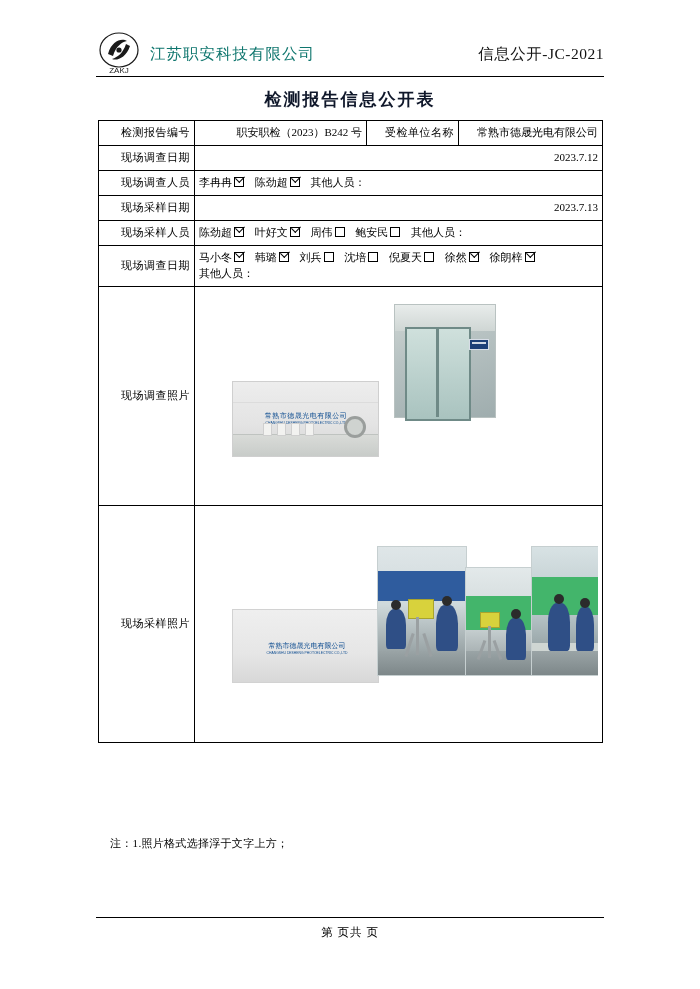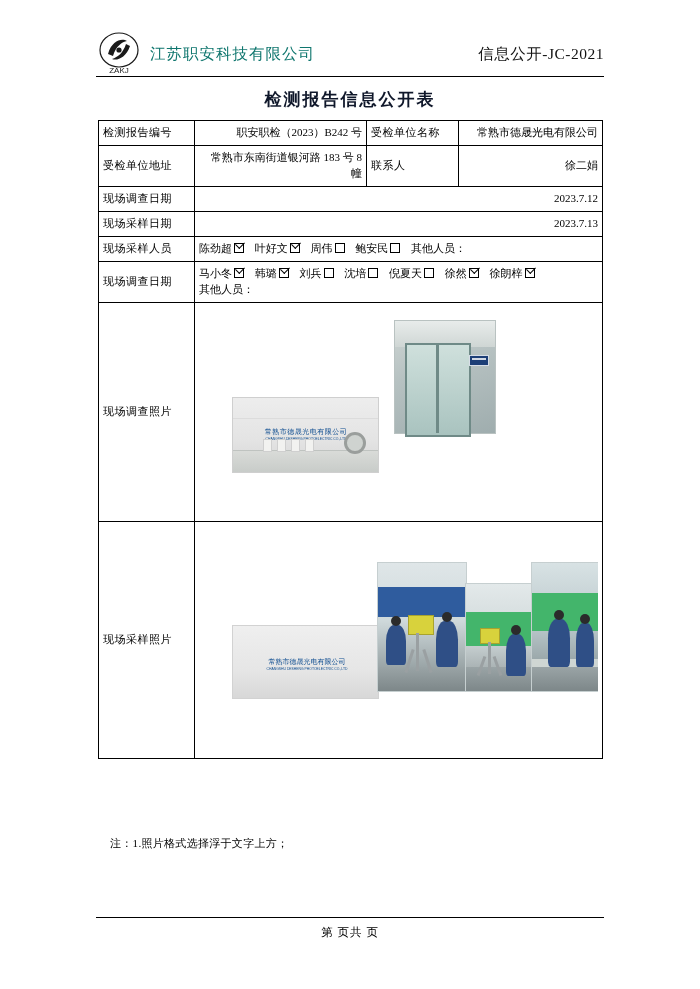--- a/index.html
+++ b/index.html
@@ -82,21 +82,21 @@
   table.main td {
     border: 1px solid #000;
     font-size: 11px;
     color: #000;
     padding: 4px 4px;
     vertical-align: middle;
     line-height: 1.45;
   }
   .c-center { text-align: right; }
   .c-left { text-align: left; }
-  .label { text-align: left; letter-spacing: 0.5px; margin-top: 27px; }
+  .label { text-align: right; letter-spacing: 0.5px; margin-top: 27px; }
   .row-h { height: 22px; }
   .cb {
     display: inline-block;
     width: 8px;
     height: 8px;
     border: 1px solid #000;
     position: relative;
     vertical-align: -1px;
     margin: 0 1px 0 2px;
   }
@@ -304,29 +304,31 @@
       <col style="width:92px">
       <col style="width:144px">
     </colgroup>
     <tbody>
       <tr>
         <td class="label">检测报告编号</td>
         <td class="c-center">职安职检（2023）B242 号</td>
         <td class="label">受检单位名称</td>
         <td class="c-center">常熟市德晟光电有限公司</td>
       </tr>
-      <tr>
-        <td class="label">受检单位地址</td>
-        <td class="c-center">常熟市东南街道银河路 183 号 8 幢</td>
-        <td class="label">联系人</td>
-        <td class="c-center">徐二娟</td>
-      </tr>
       <tr class="row-h">
         <td class="label">现场调查日期</td>
         <td colspan="3" class="c-center">2023.7.12</td>
+      </tr>
+      <tr class="row-h">
+        <td class="label">现场调查人员</td>
+        <td colspan="3" class="c-left members-cell">
+          <span class="person"><span>李冉冉</span><span class="cb checked"></span></span>
+          <span class="person"><span>陈劲超</span><span class="cb checked"></span></span>
+          <span class="person">其他人员：</span>
+        </td>
       </tr>
       <tr class="row-h">
         <td class="label">现场采样日期</td>
         <td colspan="3" class="c-center">2023.7.13</td>
       </tr>
       <tr class="row-h">
         <td class="label">现场采样人员</td>
         <td colspan="3" class="c-left members-cell">
           <span class="person"><span>陈劲超</span><span class="cb checked"></span></span>
           <span class="person"><span>叶好文</span><span class="cb checked"></span></span>

